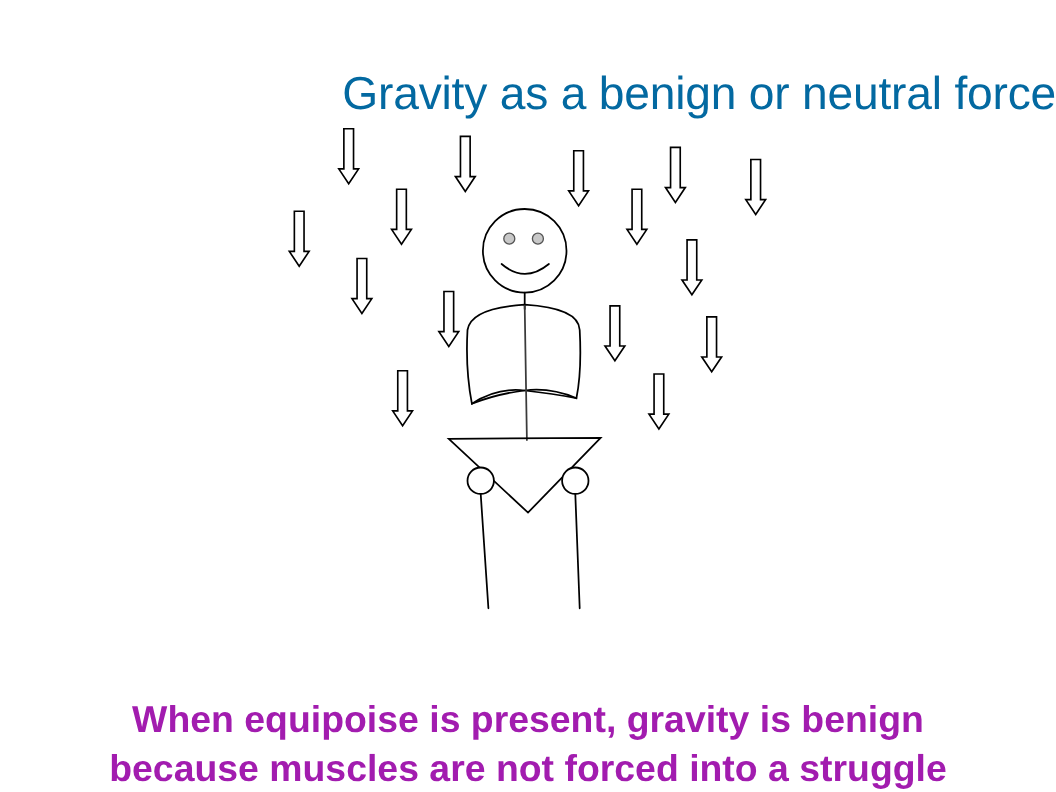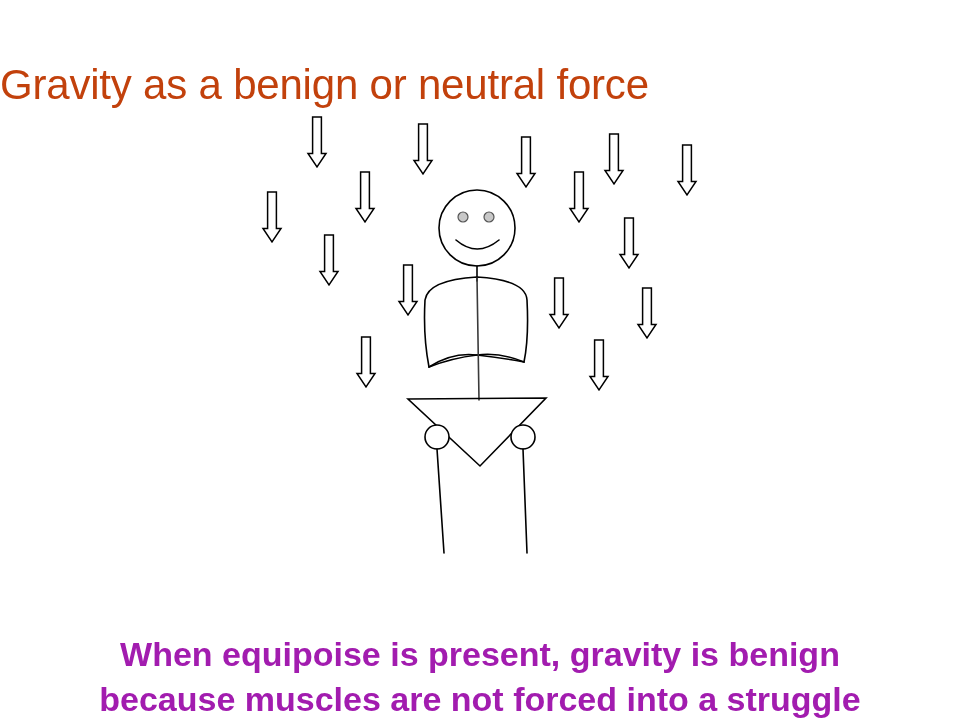--- a/index.html
+++ b/index.html
@@ -14,26 +14,26 @@
     background: #ffffff;
     overflow: hidden;
     font-family: "Liberation Sans", sans-serif;
     color: #000000;
   }
   #slide-title {
     position: absolute;
     left: 0;
     top: 34px;
     width: 960px;
-    text-align: left;
+    text-align: right;
     font-size: 42px;
     font-weight: 400;
     line-height: 1.1;
     letter-spacing: -0.2px;
-    color: #c2410c;
+    color: #0369a1;
     white-space: nowrap;
   }
   #illustration {
     position: absolute;
     left: 0;
     top: 95px;
     width: 960px;
     height: 480px;
   }
   #caption {

